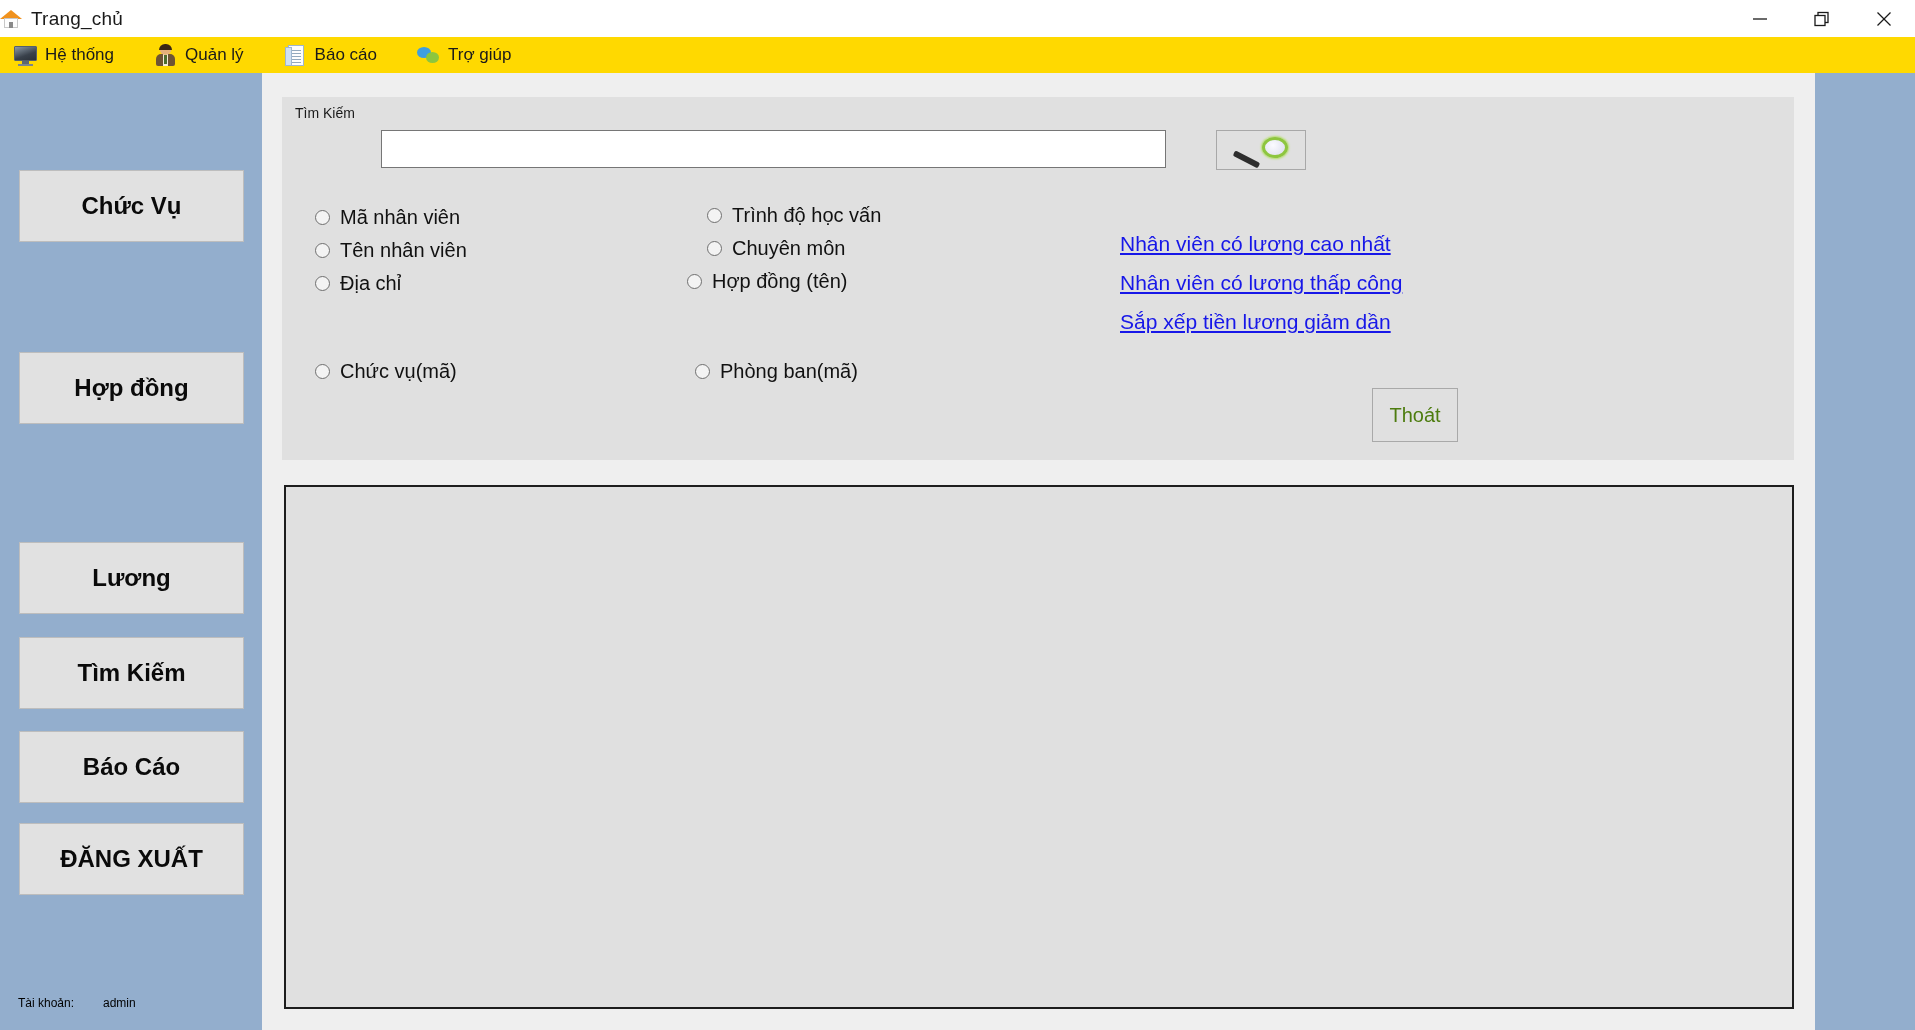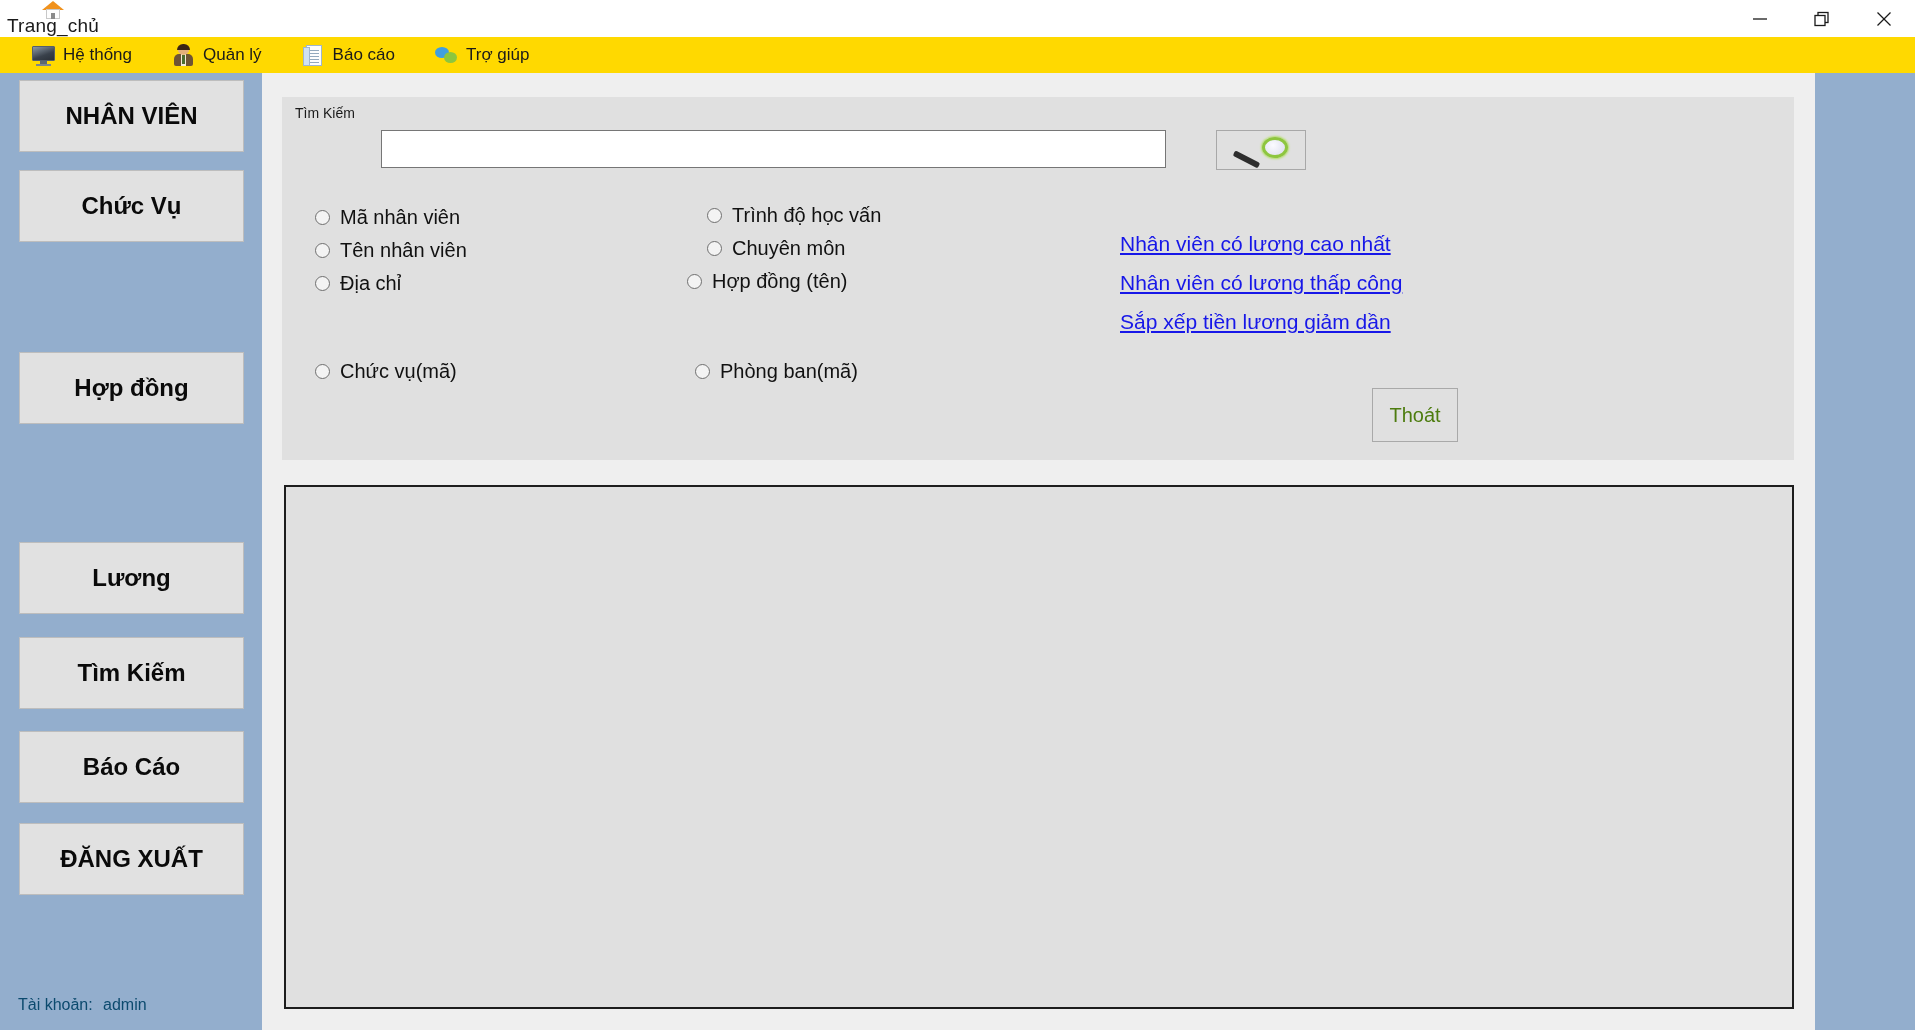--- a/index.html
+++ b/index.html
@@ -19,22 +19,22 @@
   #desktop-strip .blue{
     position:absolute;left:0;top:0;width:87px;height:9px;background:#0067c0;
   }
 
   
   #titlebar{
     position:absolute;left:0;top:0;width:1915px;height:37px;
     background:#ffffff;
   }
   #title-left{
-    position:absolute;left:7px;top:0;height:37px;
-    display:flex;align-items:center;gap:9px;flex-direction:column;
+    position:absolute;left:0;top:0;height:37px;
+    display:flex;align-items:center;gap:9px;
   }
   #title-text{
     font-size:19px;color:#1a1a1a;letter-spacing:.2px;
     font-family:"Liberation Sans","DejaVu Sans",sans-serif;
   }
   .home-icon{width:22px;height:20px;position:relative;display:block;}
   .home-icon .roof{
     position:absolute;left:0;top:1px;width:0;height:0;
     border-left:11px solid transparent;border-right:11px solid transparent;
     border-bottom:9px solid #f0921e;
@@ -50,21 +50,21 @@
   #winbtns{position:absolute;right:0;top:0;height:37px;display:flex;}
   .winbtn{
     width:62px;height:37px;display:flex;align-items:center;justify-content:center;
     cursor:default;
   }
   .winbtn svg{display:block;}
 
   
   #menubar{
     position:absolute;left:0;top:37px;width:1915px;height:36px;
-    background:#ffd900;display:flex;align-items:center;padding-left:32px;
+    background:#ffd900;display:flex;align-items:center;padding-left:14px;
     box-sizing:border-box;
   }
   .menu-item{
     display:flex;align-items:center;gap:8px;margin-right:40px;cursor:default;
   }
   .menu-label{font-size:17px;color:#1a1a1a;}
   .mi-icon{width:23px;height:21px;position:relative;flex:none;}
 
   
   .ic-monitor .scr{position:absolute;left:0;top:1px;width:23px;height:15px;background:linear-gradient(160deg,#8d9aa6,#39414b 60%,#2b3138);border:1px solid #55606b;box-sizing:border-box;border-radius:1px;}
@@ -95,21 +95,21 @@
   .side-btn{
     position:absolute;left:19px;width:225px;height:72px;
     background:#e1e1e1;border:1px solid #bdbdbd;box-sizing:border-box;
     display:flex;align-items:center;justify-content:center;
     cursor:default;
   }
   .side-btn span{
     font-size:24px;font-weight:bold;color:#0a0a0a;
     font-family:"Liberation Sans","DejaVu Sans",sans-serif;
   }
-  #acct{position:absolute;left:18px;top:923px;width:240px;font-size:16px;color:#0c4a6e;}
+  #acct{position:absolute;left:18px;top:923px;width:240px;font-size:12px;color:#000000;}
   #acct .row{display:flex;margin-bottom:17px;}
   #acct .k{width:85px;}
   #acct .v{}
 
   
   #main{
     position:absolute;left:262px;top:73px;width:1553px;height:957px;
     background:#efefef;
   }
 
@@ -245,23 +245,20 @@
   <div class="menu-item">
     <span class="mi-icon ic-chat">
       <span class="b1"></span>
         <span class="b2"></span>
     </span>
     <span class="menu-label">Trợ giúp</span>
   </div>
 </div>
 
 <div id="sidebar">
-  <div class="side-btn" style="top:7px">
-      <span>NHÂN VIÊN</span>
-    </div>
   <div class="side-btn" style="top:97px">
       <span>Chức Vụ</span>
     </div>
   <div class="side-btn" style="top:279px">
       <span>Hợp đồng</span>
     </div>
   <div class="side-btn" style="top:469px">
       <span>Lương</span>
     </div>
   <div class="side-btn" style="top:564px">

